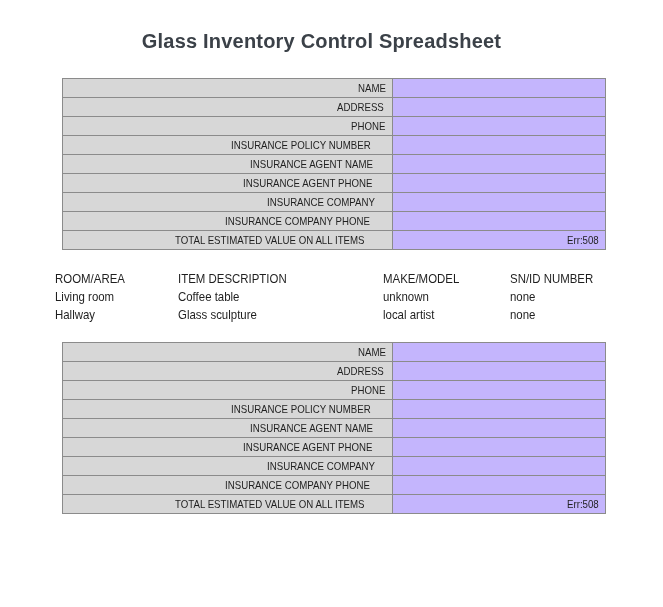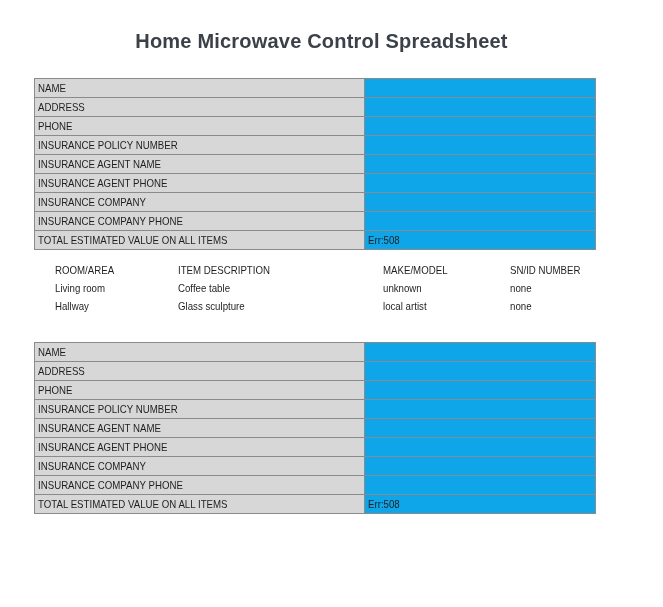--- a/index.html
+++ b/index.html
@@ -21,62 +21,63 @@
   .title{
     position:absolute;
     left:30px;top:30px;width:583px;
     text-align:center;
     font-size:20px;font-weight:bold;
     color:var(--title);
     letter-spacing:0.2px;
   }
   .info-table{
     position:absolute;
-    left:34px;
+    left:62px;
     border-collapse:collapse;
     table-layout:fixed;
     width:543px;
+    text-align:right;
   }
   .info-table.top{top:78px;}
   .info-table.bottom{top:342px;}
   .info-table td{
     border:1px solid var(--border);
     height:19px;
     font-size:11px;
     padding:0 2px 0 3px;
     vertical-align:middle;
     overflow:hidden;
     white-space:nowrap;
   }
   .info-table td.label{width:330px;background:var(--fill);}
-  .info-table td.value{width:231px;background:#0ea5e9;}
+  .info-table td.value{width:213px;background:#c4b5fd;}
   .cond{
     display:inline-block;
     transform:scaleX(0.88);
     transform-origin:0 50%;
     white-space:nowrap;
   }
   .inventory{
     position:absolute;
-    left:50px;top:261px;width:543px;height:72px;
-    font-size:11px;
+    left:50px;top:270px;width:543px;height:72px;
+    font-size:13px;
   }
   .inv-row{position:relative;height:18px;line-height:18px;}
   .inv-cell{position:absolute;top:0;white-space:nowrap;}
   .c-room{left:5px;}
   .c-item{left:128px;}
   .c-make{left:333px;}
   .c-sn{left:460px;}
 </style>
 </head>
 <body>
 
 <div class="page">
 
-  <div class="title">Home Microwave Control Spreadsheet</div>
+  <div class="title">Glass Inventory Control Spreadsheet</div>
 
   <table class="info-table top">
     <tbody>
       <tr>
         <td class="label"><span class="cond">NAME</span></td>
         <td class="value"><span class="cond"></span></td>
       </tr>
       <tr>
         <td class="label"><span class="cond">ADDRESS</span></td>
         <td class="value"><span class="cond"></span></td>

